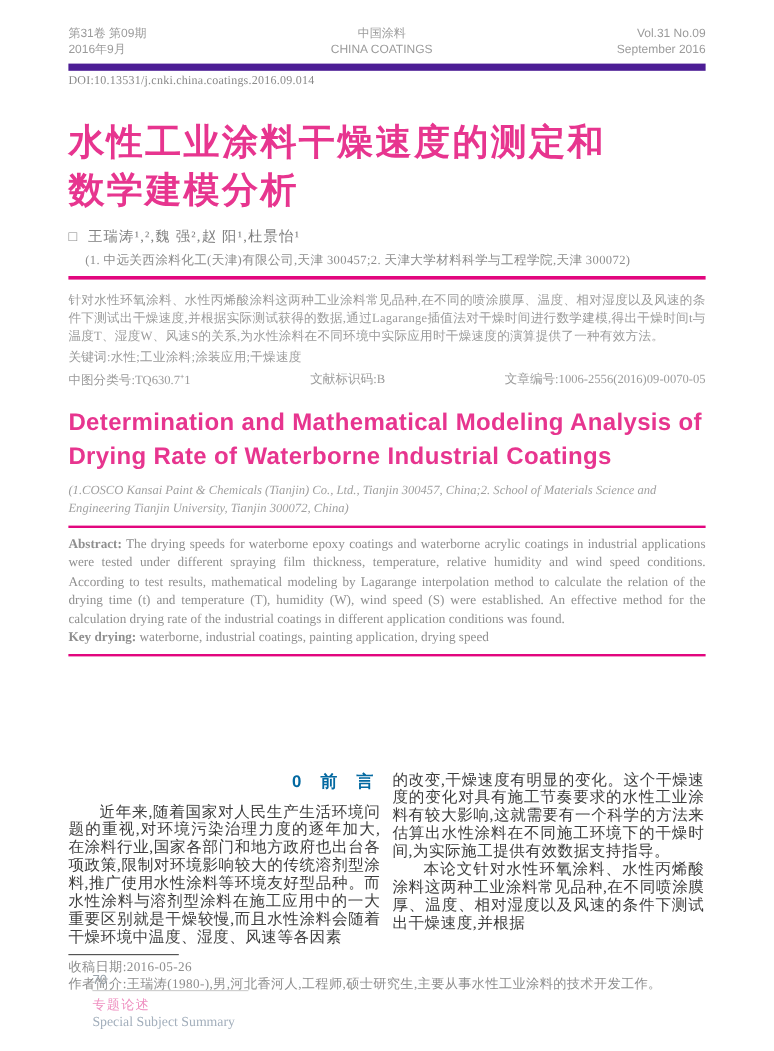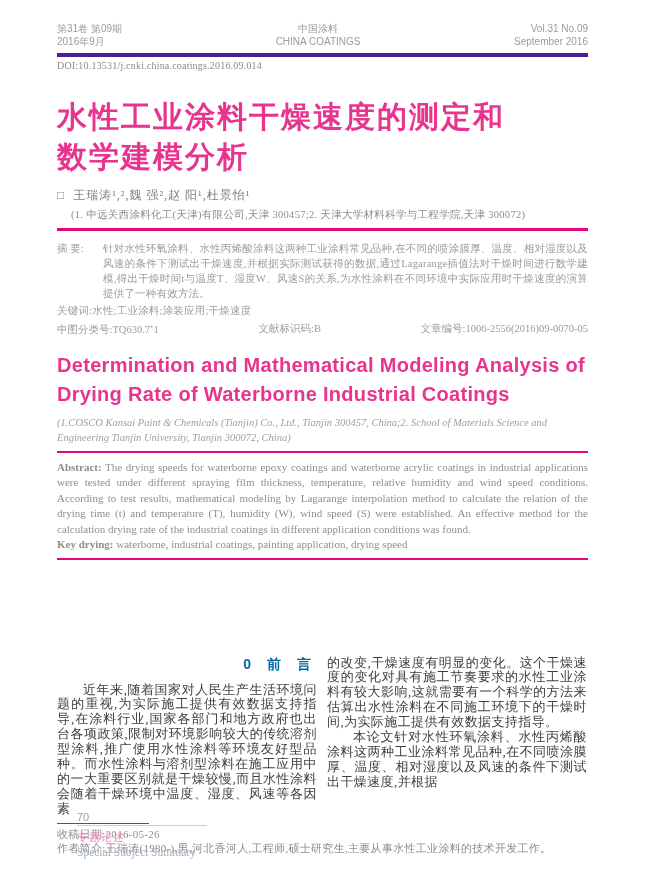--- a/index.html
+++ b/index.html
@@ -12,21 +12,21 @@
     font-family:"Liberation Serif", serif;
     color:#404040;
     overflow:hidden;
     padding:22px 57px 0 57px;
   }
   
   .jheader {
     display:flex; justify-content:space-between; align-items:center;
     font-family:"Liberation Sans", sans-serif;
     font-size:10px; line-height:13px; color:#9b9b9b;
-    border-bottom:4px solid #4c1d95; padding-bottom:5px;
+    border-bottom:6px solid #4c1d95; padding-bottom:5px;
   }
   .jheader .col { white-space:nowrap; }
   .jheader .center { text-align:center; }
   .jheader .right { text-align:right; }
   .doi {
     font-size:10px; color:#8a8a8a; margin-top:3px; letter-spacing:0.2px;
   }
   
   .title-cn {
     margin-top:26px;
@@ -140,21 +140,20 @@
     <div>数学建模分析</div>
   </div>
 
   <div class="authors-cn">
     <span class="marker">□</span><span>王瑞涛¹,²,魏 强²,赵 阳¹,杜景怡¹</span>
   </div>
   <div class="affiliation-cn">(1. 中远关西涂料化工(天津)有限公司,天津 300457;2. 天津大学材料科学与工程学院,天津 300072)</div>
   <hr class="rule-thick">
 
   <div class="abstract-cn">
-    <span class="label">摘 要:</span>
     <span class="text">针对水性环氧涂料、水性丙烯酸涂料这两种工业涂料常见品种,在不同的喷涂膜厚、温度、相对湿度以及风速的条件下测试出干燥速度,并根据实际测试获得的数据,通过Lagarange插值法对干燥时间进行数学建模,得出干燥时间t与温度T、湿度W、风速S的关系,为水性涂料在不同环境中实际应用时干燥速度的演算提供了一种有效方法。</span>
   </div>
   <div class="keywords-cn">
     <span>关键词:</span><span>水性;工业涂料;涂装应用;干燥速度</span>
   </div>
   <div class="class-line">
     <span>中图分类号:TQ630.7⁺1</span>
     <span>文献标识码:B</span>
     <span>文章编号:1006-2556(2016)09-0070-05</span>
   </div>
@@ -172,21 +171,21 @@
   <div class="keywords-en">
     <span class="label">Key drying:</span><span> waterborne, industrial coatings, painting application, drying speed</span>
   </div>
   <hr class="rule-thin kw-rule">
 
   <div class="columns">
     <div class="colm">
       <div class="section-head">
         <span class="num">0</span><span>前 言</span>
       </div>
-      <div class="para indent">近年来,随着国家对人民生产生活环境问题的重视,为实际施工提供有效数据支持指导,在涂料行业,国家各部门和地方政府也出台各项政策,限制对环境影响较大的传统溶剂型涂料,推广使用水性涂料等环境友好型品种。而水性涂料与溶剂型涂料在施工应用中的一大重要区别就是干燥较慢,而且水性涂料会随着干燥环境中温度、湿度、风速等各因素</div>
+      <div class="para indent">近年来,随着国家对人民生产生活环境问题的重视,对环境污染治理力度的逐年加大,在涂料行业,国家各部门和地方政府也出台各项政策,限制对环境影响较大的传统溶剂型涂料,推广使用水性涂料等环境友好型品种。而水性涂料与溶剂型涂料在施工应用中的一大重要区别就是干燥较慢,而且水性涂料会随着干燥环境中温度、湿度、风速等各因素</div>
     </div>
     <div class="colm">
       <div class="para">的改变,干燥速度有明显的变化。这个干燥速度的变化对具有施工节奏要求的水性工业涂料有较大影响,这就需要有一个科学的方法来估算出水性涂料在不同施工环境下的干燥时间,为实际施工提供有效数据支持指导。</div>
       <div class="para indent">本论文针对水性环氧涂料、水性丙烯酸涂料这两种工业涂料常见品种,在不同喷涂膜厚、温度、相对湿度以及风速的条件下测试出干燥速度,并根据</div>
     </div>
   </div>
 
   <div class="footnote">
     <div class="sep"></div>
     <div class="line">收稿日期:2016-05-26</div>

